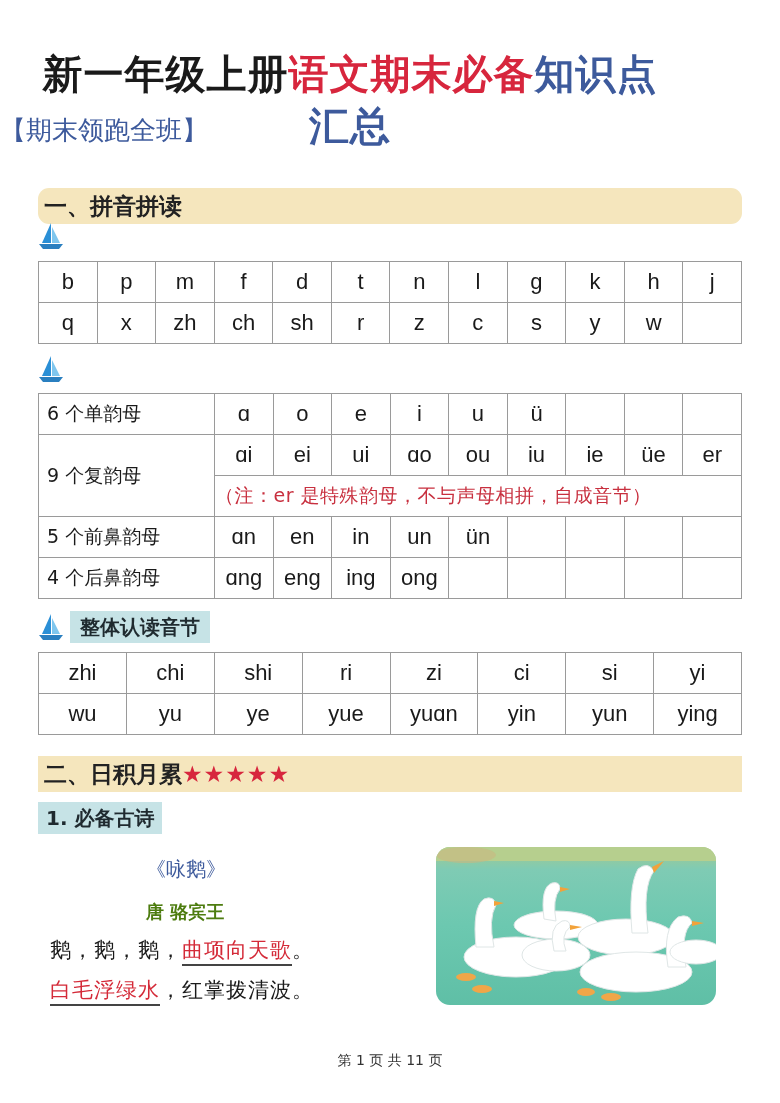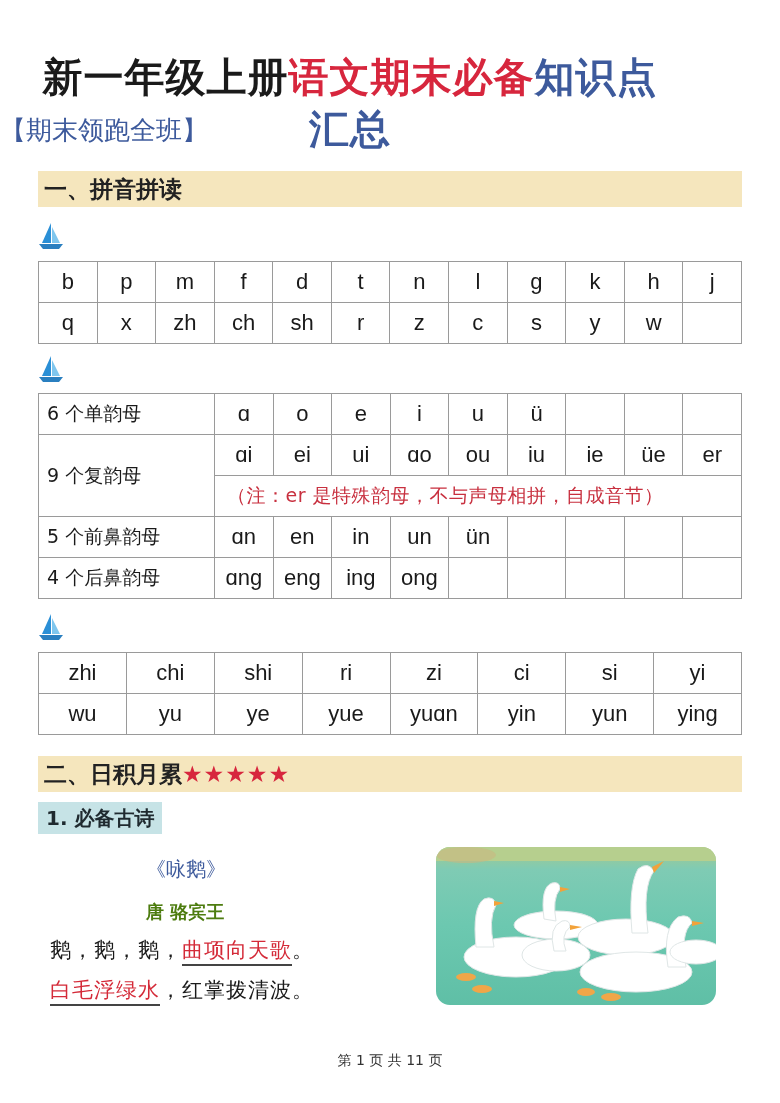--- a/index.html
+++ b/index.html
@@ -1,60 +1,60 @@
 <!DOCTYPE html>
 <html><head>
 <meta charset="utf-8">
 <style>
   * { box-sizing: border-box; margin: 0; padding: 0; }
   html, body { width: 780px; height: 1103px; background: #ffffff; overflow: hidden; }
   body { position: relative; font-family: "DejaVu Sans", sans-serif; color: #1a1a1a; }
 
   .title { position: absolute; top: 52px; left: 0; width: 668px; text-align: center;
-    font-family: Liberation Serif, serif; font-weight: bold; font-size: 40px; letter-spacing: 1px; line-height: 52px; padding-left: 32px; }
+    font-family: Liberation Mono, monospace; font-weight: bold; font-size: 40px; letter-spacing: 1px; line-height: 52px; padding-left: 32px; }
   .title .black { color: #1a1a1a; }
   .title .red { color: #d7263d; }
   .title .blue { color: #3d5a9c; }
   .subtitle { position: absolute; top: 112px; left: 0; width: 780px; text-align: left;
     color: #3d5a9c; font-size: 26px; font-weight: normal; line-height: 36px; }
 
   .section-bar { position: absolute; left: 38px; width: 704px; height: 36px; background: #f5e6bd;
     font-size: 23px; font-weight: bold; line-height: 36px; padding-left: 6px; color: #222; }
   .stars { color: #d7263d; letter-spacing: 1px; }
 
   .sub-heading { position: absolute; left: 38px; height: 34px; display: flex; align-items: center; }
   .boat { width: 26px; height: 30px; margin-right: 6px; display: inline-block; }
   .sub-label { background: #c6e3e6; height: 32px; line-height: 32px; padding: 0 10px; font-size: 20px; font-weight: bold; color: #1f2a2f; }
 
   table.grid { position: absolute; border-collapse: collapse; table-layout: fixed; }
   table.grid td { border: 1.5px solid #9a9a9a; text-align: center; vertical-align: middle;
     font-family: "Liberation Sans", sans-serif; font-size: 22px; color: #1a1a1a; padding: 0; }
   table.grid td.rowlabel { text-align: left; padding-left: 8px; font-family: "DejaVu Sans", sans-serif; font-size: 19px; }
-  table.grid td.note { color: #c8303f; font-family: "DejaVu Sans", sans-serif; font-size: 19px; text-align: left; padding-left: 12px; letter-spacing: 0.5px; }
+  table.grid td.note { color: #c8303f; font-family: "DejaVu Sans", sans-serif; font-size: 19px; text-align: left; letter-spacing: 0.5px; }
 
   .poem { position: absolute; left: 38px; top: 848px; width: 380px; }
   .poem-title { position: absolute; left: 108px; top: 8px; font-size: 20px; color: #3d5a9c; }
   .poem-author { position: absolute; left: 108px; top: 52px; font-size: 18px; font-weight: bold; color: #4d7c0f; }
   .poem-line { position: absolute; left: 12px; font-size: 21px; color: #1a1a1a; letter-spacing: 1px; white-space: nowrap; }
   .poem-line .hl { color: #d42a38; border-bottom: 2px solid #444; padding-bottom: 2px; }
 
   .goose-pic { position: absolute; left: 436px; top: 847px; width: 280px; height: 158px; border-radius: 14px; overflow: hidden;
     background: linear-gradient(180deg, #a9c98a 0%, #7fcbb4 14%, #6cc8b0 50%, #5fbfa6 100%); }
 
   .footer { position: absolute; top: 1052px; left: 0; width: 780px; text-align: center; font-size: 14px; color: #333; }
 </style>
 </head>
 <body>
 
 <div class="title">
   <span class="black">新一年级上册</span><span class="red">语文期末必备</span><span class="blue">知识点汇总</span>
 </div>
 <div class="subtitle">【期末领跑全班】</div>
 
-<div class="section-bar" style="top:171px;">一、拼音拼读</div>
+<div class="section-bar" style="top:188px;border-radius:11px;">一、拼音拼读</div>
 
 <div class="sub-heading" style="top:219px;">
   <svg class="boat" viewBox="0 0 26 30">
     <polygon points="13,2 13,22 4,22" fill="#2a8fd6"></polygon>
     <polygon points="14,6 14,22 22,22" fill="#7fc6ee"></polygon>
     <path d="M1 23 L25 23 L21 28 L5 28 Z" fill="#2a7fc0"></path>
   </svg>
 </div>
 
 <table class="grid" id="initials-table" style="left:38px; top:261px; width:704px;">
@@ -165,20 +165,21 @@
       </tr>
     </tbody>
 </table>
 
 <div class="sub-heading" style="top:610px;">
   <svg class="boat" viewBox="0 0 26 30">
     <polygon points="13,2 13,22 4,22" fill="#2a8fd6"></polygon>
     <polygon points="14,6 14,22 22,22" fill="#7fc6ee"></polygon>
     <path d="M1 23 L25 23 L21 28 L5 28 Z" fill="#2a7fc0"></path>
   </svg>
+  <span class="sub-label">整体认读音节</span>
 </div>
 
 <table class="grid" id="whole-table" style="left:38px; top:652px; width:704px;">
   <tbody>
       <tr style="height: 41px;">
         <td>zhi</td>
         <td>chi</td>
         <td>shi</td>
         <td>ri</td>
         <td>zi</td>

